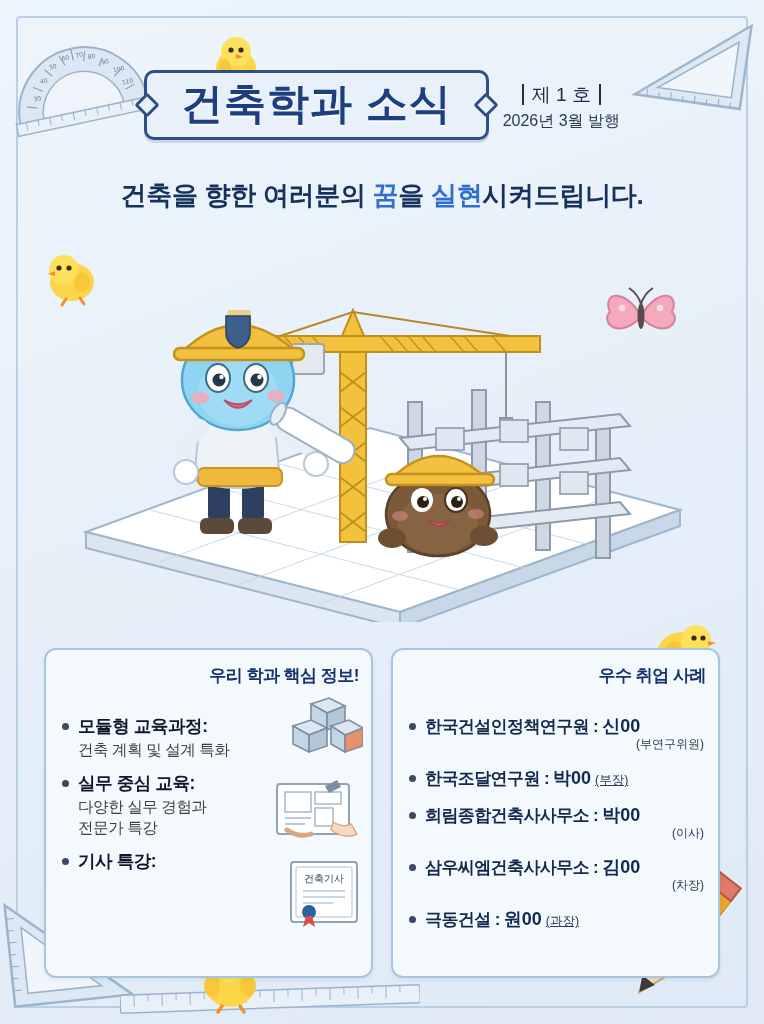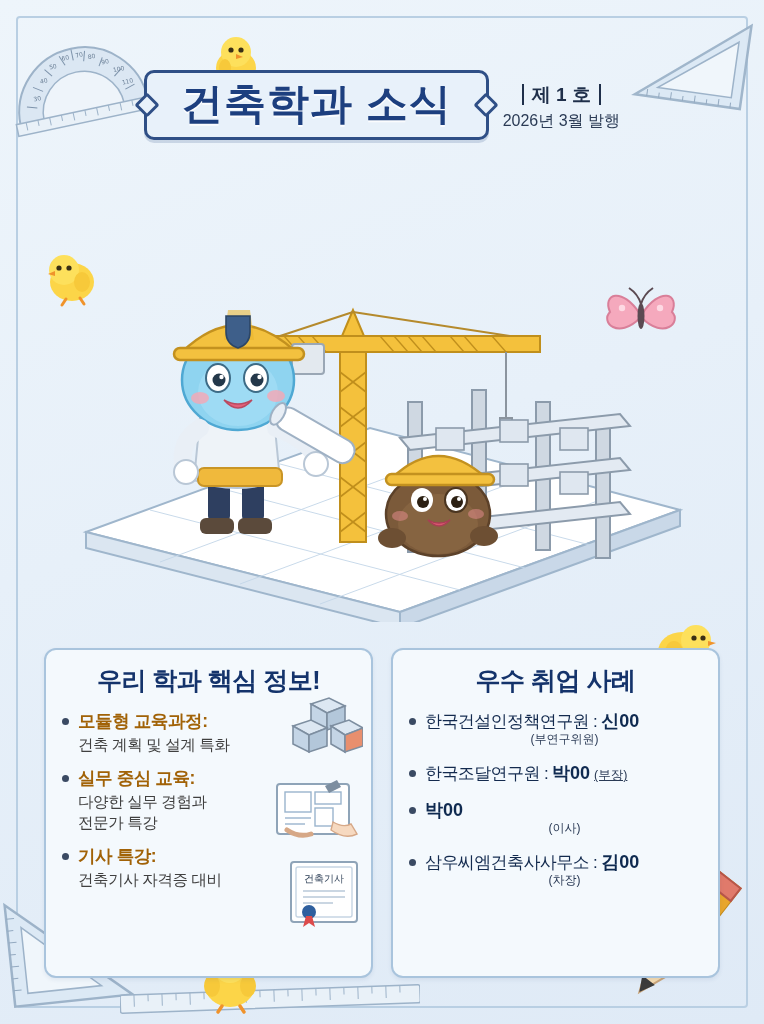--- a/index.html
+++ b/index.html
@@ -90,21 +90,21 @@
   }
   .issue {
     display: flex;
     flex-direction: column;
     align-items: center;
     gap: 6px;
     margin-top: 6px;
   }
   .issue-no {
     font-size: 19px;
-    font-weight: bold;
+    font-weight: normal;
     color: #1f2f4a;
     border-left: 2px solid #1f2f4a;
     border-right: 2px solid #1f2f4a;
     padding: 0 8px;
     line-height: 1.15;
   }
   .issue-date {
     font-size: 16px;
     color: #2b3b55;
   }
@@ -138,81 +138,81 @@
   .card {
     flex: 1;
     background: #f4f9fd;
     border: 2px solid #a9c4dd;
     border-radius: 12px;
     padding: 14px 12px 10px 12px;
     position: relative;
     box-shadow: 0 2px 4px rgba(40,70,110,.08);
   }
   .card-title {
-    text-align: center;
-    font-size: 25px;
+    text-align: right;
+    font-size: 17px;
     font-weight: bold;
     color: #14336b;
-    margin-bottom: 12px;
+    margin-bottom: 27px;
     letter-spacing: -0.5px;
   }
   .bullets { list-style: none; margin: 0; padding: 0 2px; }
   .bullets li {
     position: relative;
     padding-left: 18px;
     margin-bottom: 10px;
   }
   .bullets li:before {
     content: "";
     position: absolute;
     left: 2px; top: 9px;
     width: 7px; height: 7px;
     border-radius: 50%;
     background: #3a4a63;
   }
   .b-head {
     font-size: 17.5px;
     font-weight: bold;
-    color: #a16207;
+    color: #0f172a;
     letter-spacing: -0.4px;
   }
   .b-sub {
     font-size: 15.5px;
     color: #404040;
     margin-top: 2px;
     letter-spacing: -0.4px;
   }
   
   .job-row {
     display: flex;
     align-items: baseline;
     flex-wrap: wrap;
     gap: 4px;
   }
   .job-name {
     font-size: 17px;
-    font-weight: normal;
+    font-weight: bold;
     color: #132a4e;
     letter-spacing: -0.6px;
   }
   .job-person {
     font-size: 18px;
     font-weight: bold;
     color: #0f2murky;
     color: #0f2a50;
   }
   .job-rank {
     font-size: 12.5px;
     color: #2a3a55;
     text-decoration: underline;
   }
   .bullets.right li { margin-bottom: 13px; }
   .rank-under {
     display: block;
-    text-align: center;
+    text-align: right;
     font-size: 12px;
     color: #2a3a55;
     margin-top: -2px;
   }
 
   
   .mini {
     position: absolute;
     right: 8px;
   }
@@ -414,20 +414,23 @@
   <div class="header">
     <div class="title-plate">
       <div class="poster-title">건축학과 소식</div>
     </div>
     <div class="issue">
       <div class="issue-no">제 1 호</div>
       <div class="issue-date">2026년 3월 발행</div>
     </div>
   </div>
 
+  <div class="subtitle">
+    <span>건축을 향한 여러분의 </span><span class="hl">꿈</span><span>을 </span><span class="hl">실현</span><span>시켜드립니다.</span>
+  </div>
 
   <div class="illus">
     <svg viewBox="0 0 684 390" width="100%" height="100%">
 
       <g>
         <polygon points="46,300 330,196 640,278 360,380" fill="#ffffff" stroke="#9fb6cc" stroke-width="2"></polygon>
         <polygon points="46,300 46,316 360,396 360,380" fill="#dbe6f1" stroke="#9fb6cc" stroke-width="2"></polygon>
         <polygon points="640,278 640,294 360,396 360,380" fill="#c9d8e8" stroke="#9fb6cc" stroke-width="2"></polygon>
 
         <g stroke="#c3d6e8" stroke-width="1" opacity="0.9">
@@ -571,21 +574,20 @@
           <div class="b-head">모듈형 교육과정:</div>
           <div class="b-sub">건축 계획 및 설계 특화</div>
         </li>
         <li>
           <div class="b-head">실무 중심 교육:</div>
           <div class="b-sub" style="white-space:pre-line">다양한   실무 경험과
 전문가 특강</div>
         </li>
         <li>
           <div class="b-head">기사 특강:</div>
-          <div class="b-sub">건축기사   자격증 대비</div>
         </li>
       </ul>
 
       <div class="mini mini-blocks">
         <svg viewBox="0 0 78 62" width="78" height="62">
           <g stroke="#7d8ea0" stroke-width="1.6" fill="#dce7f2">
             <polygon points="26,8 44,2 60,10 42,17"></polygon>
             <polygon points="26,8 26,26 42,34 42,17" fill="#c4d5e6"></polygon>
             <polygon points="60,10 60,28 42,34 42,17" fill="#b3c7da"></polygon>
             <polygon points="8,30 26,24 42,32 24,39"></polygon>
@@ -642,27 +644,35 @@
         </li>
         <li>
           <div class="job-row">
             <span class="job-name">한국조달연구원 :</span>
             <span class="job-person">박00</span>
             <span class="job-rank">(부장)</span>
           </div>
         </li>
         <li>
           <div class="job-row">
+            <span class="job-name">희림종합건축사사무소 :</span>
             <span class="job-person">박00</span>
           </div>
           <span class="rank-under">(이사)</span>
         </li>
         <li>
           <div class="job-row">
             <span class="job-name">삼우씨엠건축사사무소 :</span>
             <span class="job-person">김00</span>
           </div>
           <span class="rank-under">(차장)</span>
         </li>
+        <li>
+          <div class="job-row">
+            <span class="job-name">극동건설 :</span>
+            <span class="job-person">원00</span>
+            <span class="job-rank">(과장)</span>
+          </div>
+        </li>
       </ul>
     </div>
   </div>
 </div>
 
 </body></html>

